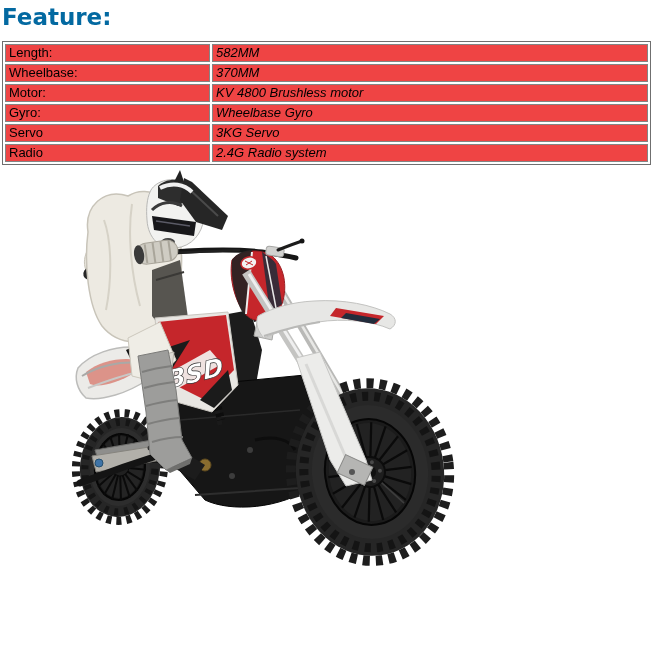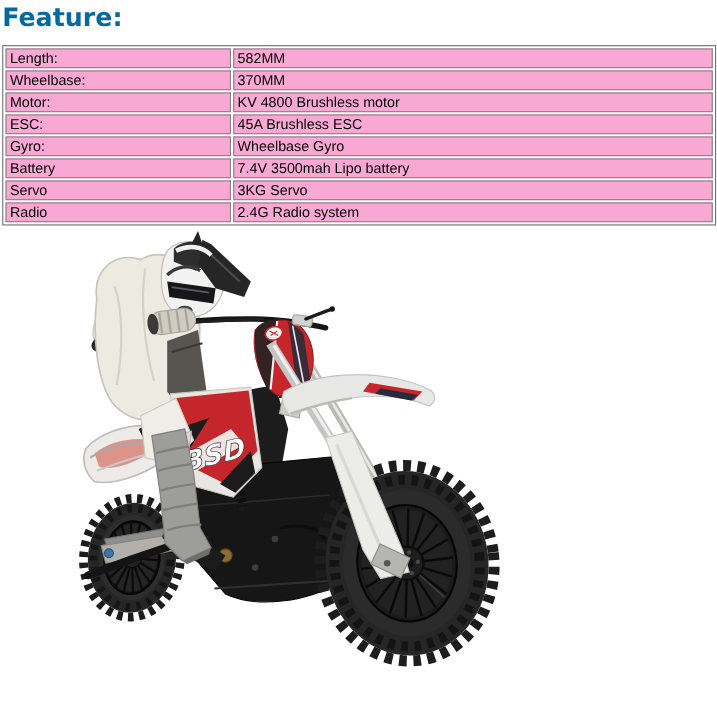--- a/index.html
+++ b/index.html
@@ -23,24 +23,24 @@
   }
   table.spec td{
     border:1px solid #848484;
     font-size:13px;
     height:14px;
     line-height:14px;
     padding:1px 3px;
     overflow:hidden;
     white-space:nowrap;
     color:#000;
-    background:#f9a8d4;
+    background:#ef4444;
   }
   td.c1{width:197px;}
-  td.c2{width:428px;}
+  td.c2{width:428px;font-style:italic;}
   .photo-wrap{
     position:relative;
     width:652px;
     height:405px;
     margin-top:5px;
     background:#ffffff;
   }
   .photo-wrap svg{display:block;}
 </style>
 </head>
@@ -56,30 +56,22 @@
     </tr>
     <tr>
       <td class="c1">Wheelbase:</td>
       <td class="c2">370MM</td>
     </tr>
     <tr>
       <td class="c1">Motor:</td>
       <td class="c2">KV 4800 Brushless motor</td>
     </tr>
     <tr>
-      <td class="c1">ESC:</td>
-      <td class="c2">45A Brushless ESC</td>
-    </tr>
-    <tr>
       <td class="c1">Gyro:</td>
       <td class="c2">Wheelbase Gyro</td>
-    </tr>
-    <tr>
-      <td class="c1">Battery</td>
-      <td class="c2">7.4V 3500mah Lipo battery</td>
     </tr>
     <tr>
       <td class="c1">Servo</td>
       <td class="c2">3KG Servo</td>
     </tr>
     <tr>
       <td class="c1">Radio</td>
       <td class="c2">2.4G Radio system</td>
     </tr>
   </tbody>

